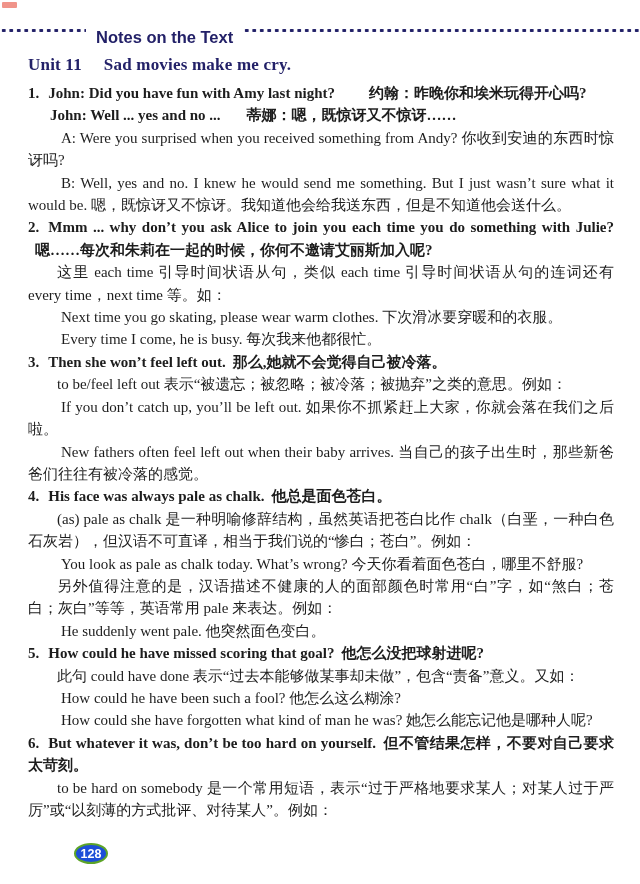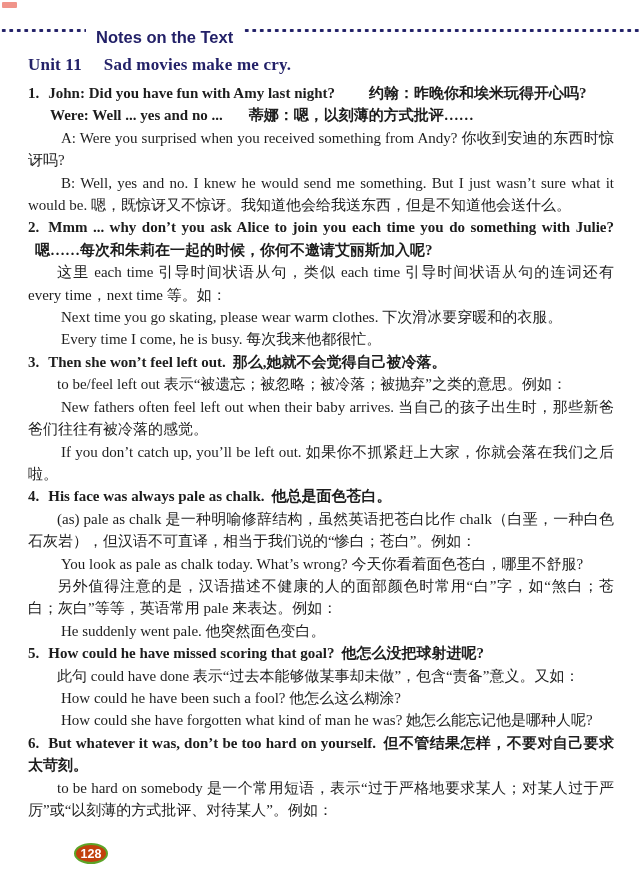--- a/index.html
+++ b/index.html
@@ -75,21 +75,21 @@
   p.dialog-line .zh { margin-left: 26px; }
   p.explain-line { text-indent: 29px; }
   p.example-line { text-indent: 33px; }
   
   .page-badge {
     position: absolute;
     left: 74px;
     top: 843px;
     width: 34px;
     height: 21px;
-    background: #c2410c;
+    background: #1d4ed8;
     border: 2px solid #5da428;
     border-radius: 50%;
     box-sizing: border-box;
     display: flex;
     align-items: center;
     justify-content: center;
     color: #ffffff;
     font-family: "Liberation Sans", "DejaVu Sans", sans-serif;
     font-weight: 700;
     font-size: 12.5px;
@@ -106,35 +106,35 @@
     <div class="dots dots-left"></div>
     <div class="notes-title">Notes on the Text</div>
     <div class="dots dots-right"></div>
   </div>
 
   <p class="unit-title"><span class="unit-label">Unit 11</span><span>Sad movies make me cry.</span></p>
 
   <div class="notes-body" id="notes-body">
       <div class="note-item">
         <p class="header-line wide"><span class="num">1.</span><span class="en">John: Did you have fun with Amy last night?</span><span class="zh">约翰：昨晚你和埃米玩得开心吗?</span></p>
-        <p class="dialog-line"><span class="en">Were: Well ... yes and no ...</span><span class="zh">蒂娜：嗯，以刻薄的方式批评……</span></p>
+        <p class="dialog-line"><span class="en">John: Well ... yes and no ...</span><span class="zh">蒂娜：嗯，既惊讶又不惊讶……</span></p>
         <p class="example-line"><span class="text">A: Were you surprised when you received something from Andy? 你收到安迪的东西时惊讶吗?</span></p>
         <p class="example-line"><span class="text">B: Well, yes and no. I knew he would send me something. But I just wasn’t sure what it would be. 嗯，既惊讶又不惊讶。我知道他会给我送东西，但是不知道他会送什么。</span></p>
       </div>
       <div class="note-item">
         <p class="header-line"><span class="num">2.</span><span class="en">Mmm ... why don’t you ask Alice to join you each time you do something with Julie?</span><span class="zh">嗯……每次和朱莉在一起的时候，你何不邀请艾丽斯加入呢?</span></p>
         <p class="explain-line"><span class="text">这里 each time 引导时间状语从句，类似 each time 引导时间状语从句的连词还有 every time，next time 等。如：</span></p>
         <p class="example-line"><span class="text">Next time you go skating, please wear warm clothes. 下次滑冰要穿暖和的衣服。</span></p>
         <p class="example-line"><span class="text">Every time I come, he is busy. 每次我来他都很忙。</span></p>
       </div>
       <div class="note-item">
         <p class="header-line"><span class="num">3.</span><span class="en">Then she won’t feel left out.</span><span class="zh">那么,她就不会觉得自己被冷落。</span></p>
         <p class="explain-line"><span class="text">to be/feel left out 表示“被遗忘；被忽略；被冷落；被抛弃”之类的意思。例如：</span></p>
+        <p class="example-line"><span class="text">If you don’t catch up, you’ll be left out. 如果你不抓紧赶上大家，你就会落在我们之后啦。</span></p>
         <p class="example-line"><span class="text">New fathers often feel left out when their baby arrives. 当自己的孩子出生时，那些新爸爸们往往有被冷落的感觉。</span></p>
-        <p class="example-line"><span class="text">If you don’t catch up, you’ll be left out. 如果你不抓紧赶上大家，你就会落在我们之后啦。</span></p>
       </div>
       <div class="note-item">
         <p class="header-line"><span class="num">4.</span><span class="en">His face was always pale as chalk.</span><span class="zh">他总是面色苍白。</span></p>
         <p class="explain-line"><span class="text">(as) pale as chalk 是一种明喻修辞结构，虽然英语把苍白比作 chalk（白垩，一种白色石灰岩），但汉语不可直译，相当于我们说的“惨白；苍白”。例如：</span></p>
         <p class="example-line"><span class="text">You look as pale as chalk today. What’s wrong? 今天你看着面色苍白，哪里不舒服?</span></p>
         <p class="explain-line"><span class="text">另外值得注意的是，汉语描述不健康的人的面部颜色时常用“白”字，如“煞白；苍白；灰白”等等，英语常用 pale 来表达。例如：</span></p>
         <p class="example-line"><span class="text">He suddenly went pale. 他突然面色变白。</span></p>
       </div>
       <div class="note-item">
         <p class="header-line"><span class="num">5.</span><span class="en">How could he have missed scoring that goal?</span><span class="zh">他怎么没把球射进呢?</span></p>

